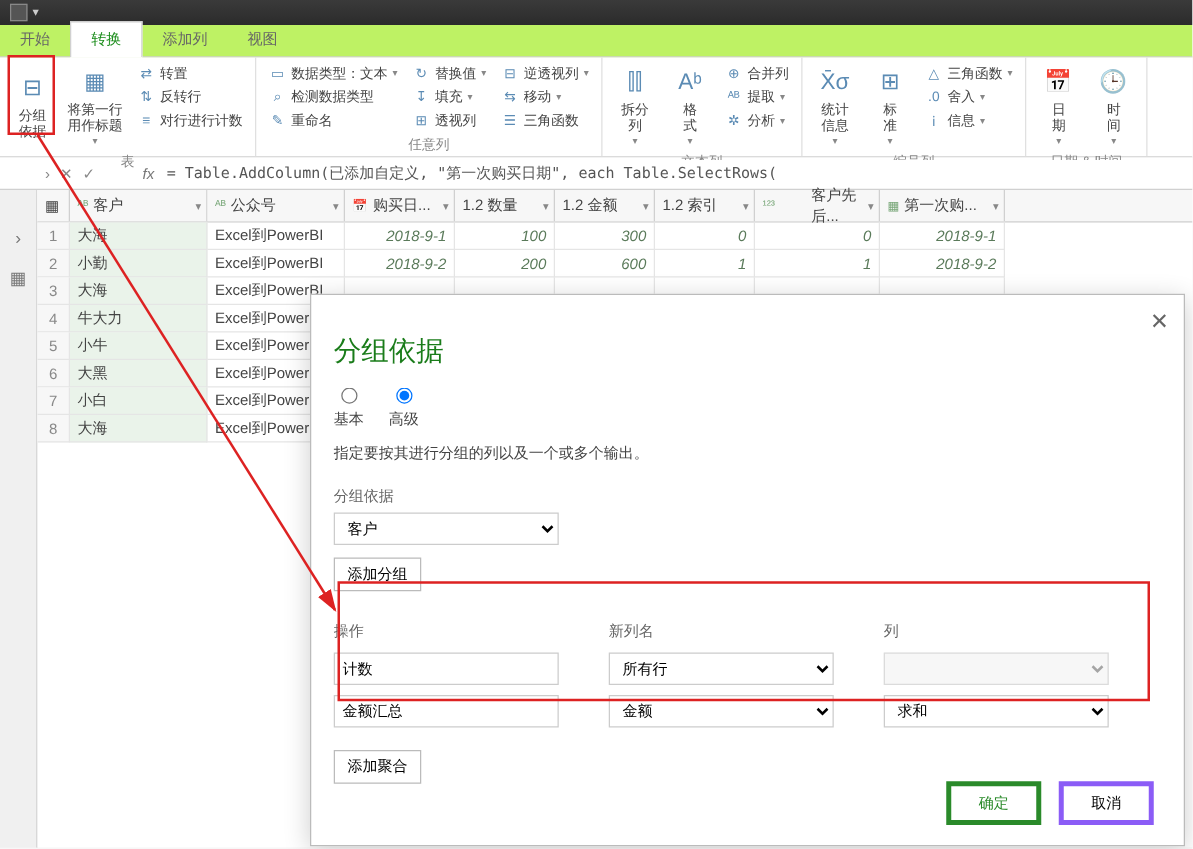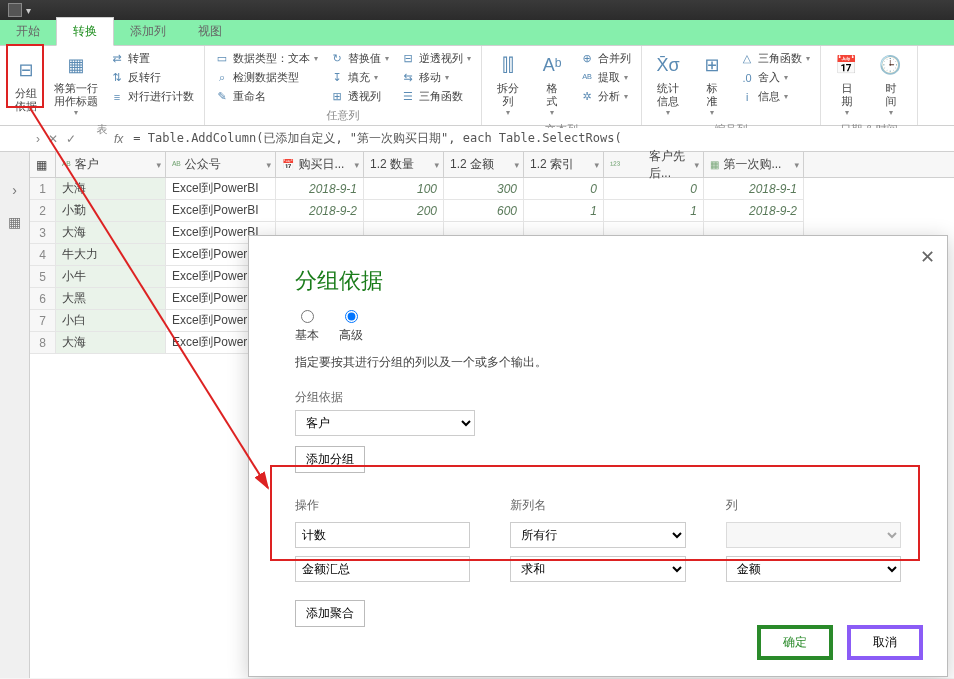--- a/index.html
+++ b/index.html
@@ -2,21 +2,21 @@
 <html><head>
 <meta charset="utf-8">
 <style>
 * { box-sizing: border-box; margin: 0; padding: 0; font-family: "Microsoft YaHei", sans-serif; }
 body { background: #f5f5f5; font-size: 12px; color: #444; width: 954px; height: 679px; overflow: hidden; position: relative; }
 
 .title-bar { background: linear-gradient(#3a3a3a, #2b2b2b); height: 20px; display: flex; align-items: center; padding: 0 8px; }
 .title-bar .sq { width: 14px; height: 14px; background: #555; border: 1px solid #888; margin-right: 4px; }
 .title-bar .arrow { color: #ccc; font-size: 10px; }
 
-.tabs { background: #86efac; display: flex; height: 26px; border-bottom: 1px solid #d0d0d0; align-items: flex-end; }
+.tabs { background: #bef264; display: flex; height: 26px; border-bottom: 1px solid #d0d0d0; align-items: flex-end; }
 .tab { padding: 5px 16px; color: #666; cursor: pointer; }
 .tab.active { background: #fff; color: #1a8c1a; border: 1px solid #d0d0d0; border-bottom: 1px solid #fff; margin-bottom: -1px; }
 
 .ribbon { background: #fff; display: flex; height: 80px; border-bottom: 1px solid #d0d0d0; }
 .ribbon-group { border-right: 1px solid #e0e0e0; padding: 4px 6px 0; display: flex; flex-direction: column; justify-content: space-between; }
 .ribbon-group .gbtns { display: flex; gap: 4px; flex: 1; }
 .ribbon-group .glabel { text-align: center; font-size: 11px; color: #888; padding: 2px 0; }
 .rbig { display: flex; flex-direction: column; align-items: center; justify-content: center; padding: 2px 4px; cursor: pointer; min-width: 40px; font-size: 11px; text-align: center; line-height: 1.2; }
 .rbig .ricon { width: 28px; height: 28px; margin-bottom: 2px; display: flex; align-items: center; justify-content: center; font-size: 18px; color: #5b8bb4; }
 .rstack { display: flex; flex-direction: column; gap: 2px; }
@@ -41,21 +41,21 @@
 .colhead { border-right: 1px solid #d0d0d0; display: flex; align-items: center; padding: 0 6px; background: #f7f7f7; position: relative; }
 .colhead .cicon { color: #7aa87a; margin-right: 4px; font-size: 10px; }
 .colhead .cdd { position: absolute; right: 4px; color: #888; font-size: 9px; }
 .grid-row { display: flex; }
 .c0 { width: 26px; } .c1 { width: 110px; } .c2 { width: 110px; } .c3 { width: 88px; } .c4 { width: 80px; } .c5 { width: 80px; } .c6 { width: 80px; } .c7 { width: 100px; gap: 25px; } .c8 { width: 100px; }
 .num { justify-content: flex-end; font-style: italic; color: #5a7a5a; }
 .c1.cell { background: #eaf3ea; }
 
 .dialog { position: absolute; left: 248px; top: 235px; width: 700px; height: 442px; background: #fff; border: 1px solid #bbb; box-shadow: 0 4px 20px rgba(0,0,0,0.2); z-index: 20; }
 .dialog .close { position: absolute; right: 12px; top: 10px; font-size: 18px; color: #666; cursor: pointer; }
-.dialog .body { padding: 30px 46px 20px; }
+.dialog .body { padding: 30px 18px 20px; }
 .dialog h2 { font-size: 22px; font-weight: 400; color: #1a7c1a; margin-bottom: 14px; }
 .dialog .radios { display: flex; gap: 20px; margin-bottom: 10px; font-size: 12px; }
 .dialog .radios label { display: flex; align-items: center; gap: 4px; flex-direction: column; }
 .dialog .desc { font-size: 12px; color: #444; margin-bottom: 18px; }
 .dialog .lbl { font-size: 12px; color: #666; margin-bottom: 4px; }
 .dialog select, .dialog input.tin { height: 26px; border: 1px solid #ccc; padding: 0 6px; font-size: 12px; background: #fff; }
 .dialog .w1 { width: 180px; }
 .dialog .btn-small { border: 1px solid #bbb; background: #fff; padding: 4px 10px; font-size: 12px; cursor: pointer; margin-top: 10px; }
 .dialog .row3 { display: flex; gap: 40px; margin-bottom: 8px; }
 .dialog .coltitle { font-size: 12px; color: #666; width: 180px; }
@@ -413,22 +413,22 @@
       <div class="coltitle">新列名</div>
       <div class="coltitle">列</div>
     </div>
     <div class="row3">
       <input class="tin w1" value="计数" style="">
       <select class="w1"><option>所有行</option></select>
       <select class="w1" disabled="" style="background:#f4f4f4"><option></option></select>
     </div>
     <div class="row3">
       <input class="tin w1" value="金额汇总" style="">
+      <select class="w1"><option>金额</option></select>
       <select class="w1"><option>求和</option></select>
-      <select class="w1"><option>金额</option></select>
     </div>
     <div><button class="btn-small">添加聚合</button></div>
   </div>
   <div class="footer">
     <button class="ok">确定</button>
     <button>取消</button>
   </div>
 </div>
 
 <div class="hl-box-1"></div>

